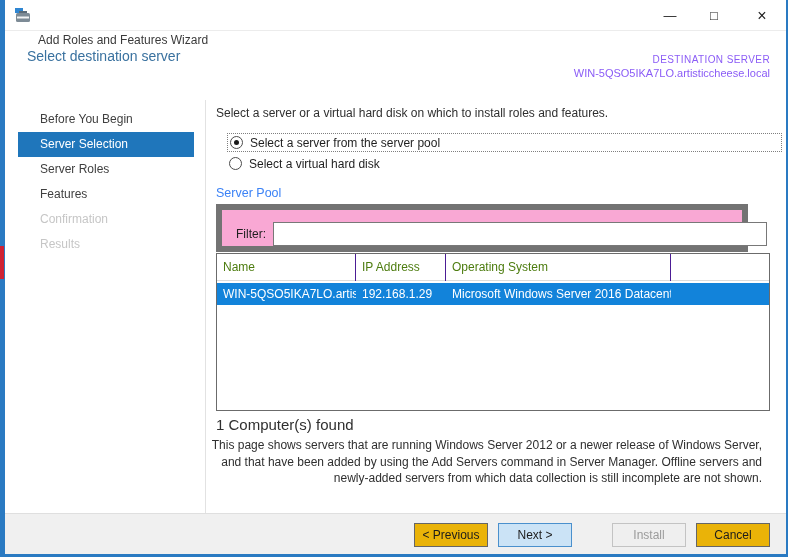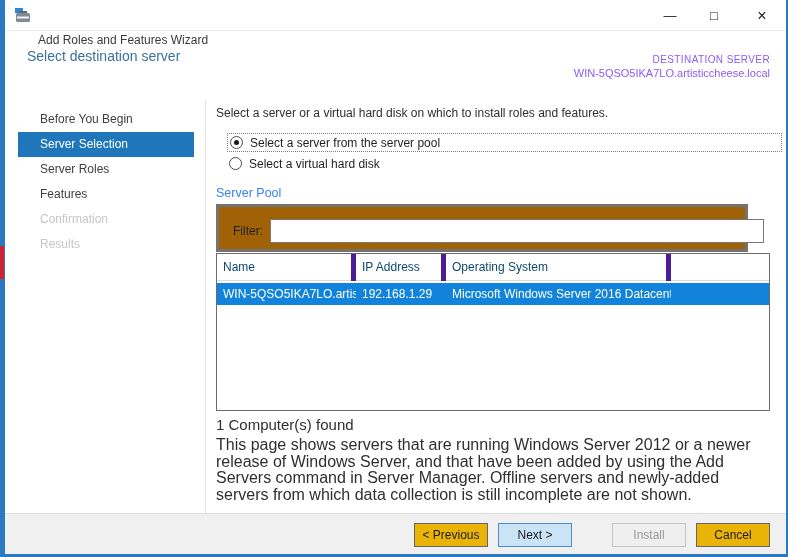--- a/index.html
+++ b/index.html
@@ -36,35 +36,35 @@
   .intro{position:absolute;left:216px;top:106px;font-size:12px;color:#2f2f2f;white-space:nowrap;}
   .radio-row{position:absolute;left:227px;width:555px;height:19px;}
   .radio-row.focused{border:1px dotted #7f7f7f;}
   .r1{top:133px;} .r2{top:155px;}
   .radio-circle{position:absolute;left:2px;top:2px;width:13px;height:13px;border:1px solid #4c4c4c;border-radius:50%;background:#fff;}
   .radio-circle .dot{position:absolute;left:3px;top:3px;width:5px;height:5px;border-radius:50%;background:#1a1a1a;display:none;}
   .radio-circle.checked .dot{display:block;}
   .radio-label{position:absolute;left:22px;top:0;line-height:18px;font-size:12px;color:#1f1f1f;white-space:nowrap;}
 
   .pool-title{position:absolute;left:216px;top:186px;font-size:12.5px;color:#3b82f6;}
-  .filter-box{position:absolute;left:216px;top:204px;width:532px;height:48px;border:3px solid #737373;background:#a16207;}
+  .filter-box{position:absolute;left:216px;top:204px;width:532px;height:48px;border:6px solid #737373;background:#f9a8d4;}
   .filter-label{position:absolute;left:14px;top:0;height:48px;line-height:48px;font-size:12px;color:#1f1f1f;}
   .filter-input{position:absolute;left:51px;top:12px;width:494px;height:24px;border:1px solid #787878;background:#ffffff;
                 font-size:12px;padding:0 4px;outline:none;}
 
   .server-table{position:absolute;left:216px;top:253px;width:554px;height:158px;border:1px solid #6b6b6b;background:#ffffff;}
   .thead{position:absolute;left:0;top:0;right:0;height:27px;border-bottom:1px solid #dcdcdc;}
-  .th{position:absolute;top:0;height:27px;line-height:27px;padding-left:6px;font-size:12px;color:#0c4a6e;
-      border-right:5px solid #4c1d95;white-space:nowrap;overflow:hidden;cursor:default;}
+  .th{position:absolute;top:0;height:27px;line-height:27px;padding-left:6px;font-size:12px;color:#4d7c0f;
+      border-right:1px solid #4c1d95;white-space:nowrap;overflow:hidden;cursor:default;}
   .col-name{left:0;width:139px;} .col-ip{left:139px;width:90px;} .col-os{left:229px;width:225px;}
   .trow{position:absolute;left:0;top:29px;right:0;height:22px;background:#1283da;color:#ffffff;cursor:default;}
   .td{position:absolute;top:0;height:22px;line-height:22px;padding-left:6px;font-size:12px;white-space:nowrap;overflow:hidden;}
 
   .found{position:absolute;left:216px;top:416px;font-size:15px;color:#2f2f2f;}
-  .description{position:absolute;left:216px;top:437px;width:558px;font-size:16px;line-height:16.5px;color:#2f2f2f;}
+  .description{position:absolute;left:204px;top:437px;width:558px;font-size:12px;line-height:16.5px;color:#2f2f2f;text-align:right;}
 
   
   .footer{position:absolute;left:5px;right:0;bottom:0;height:41px;background:#f0f0f0;border-top:1px solid #dfdfdf;}
   .wbtn{position:absolute;top:9px;height:24px;width:74px;font-size:12px;color:#1c1c1c;text-align:center;line-height:22px;
         background:#eab308;border:1px solid #666666;cursor:default;}
   .b-prev{left:409px;} .b-next{left:493px;background:#cbe3f6;border-color:#4a90cd;}
   .b-install{left:607px;background:#efefef;border-color:#c3c3c3;color:#9b9b9b;}
   .b-cancel{left:691px;}
 </style>
 </head>

